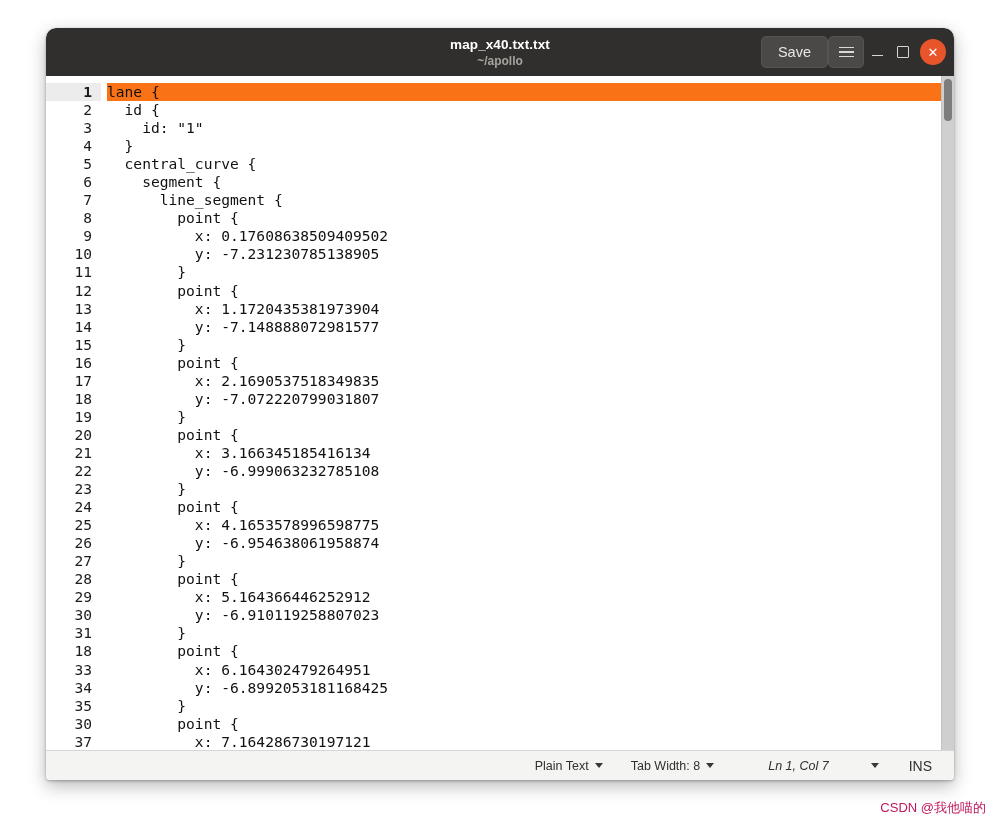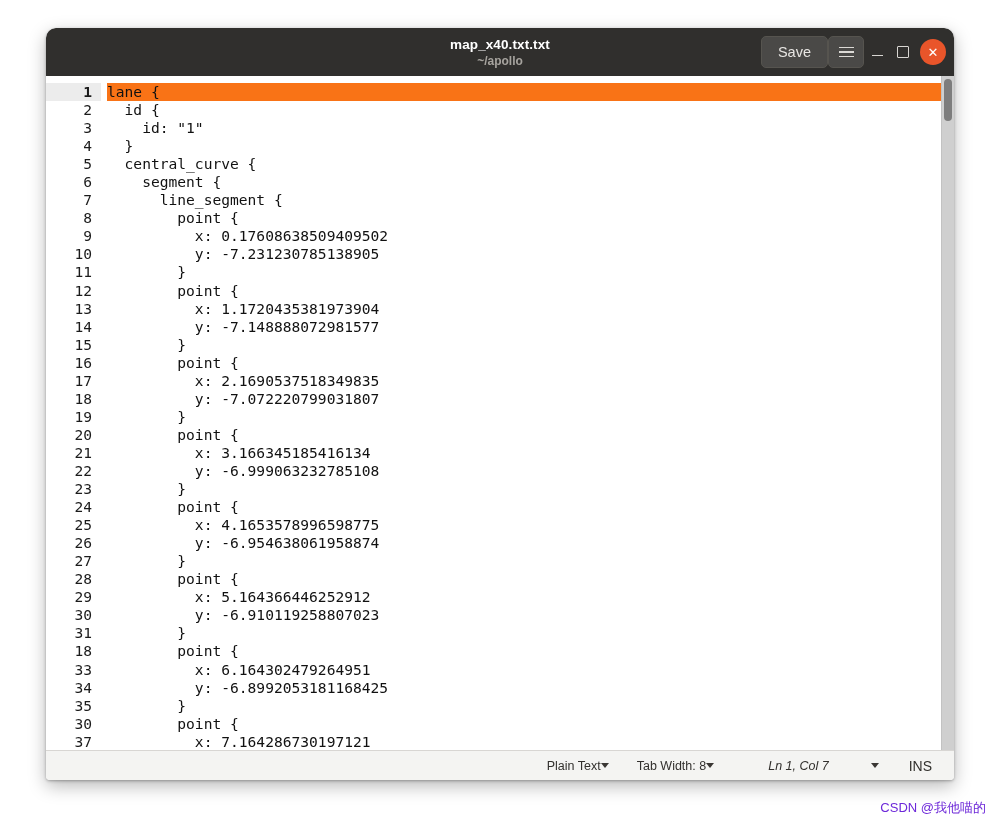--- a/index.html
+++ b/index.html
@@ -251,20 +251,21 @@
     justify-content: flex-end;
     padding-right: 10px;
     box-sizing: border-box;
     font-size: 12.5px;
     color: #32302d;
     gap: 0;
   }
   .sb-item {
     display: flex;
     align-items: center;
+    gap: 6px;
     padding: 0 14px;
     height: 24px;
     cursor: pointer;
     white-space: nowrap;
   }
   .sb-static {
     cursor: default;
   }
   .sb-caret {
     width: 0; height: 0;
@@ -273,21 +274,21 @@
     border-top: 5px solid #3a3734;
   }
   .sb-pos { padding-right: 28px; padding-left: 40px; font-style: italic; }
   .sb-ins { padding-left: 16px; padding-right: 12px; font-size: 14px; }
 
   
   .watermark {
     position: absolute;
     right: 14px;
     bottom: 12px;
-    color: #6d28d9;
+    color: #be185d;
     font-size: 13px;
     font-family: "Liberation Sans", sans-serif;
     user-select: none;
   }
 </style>
 </head>
 <body>
 
 <div id="root">
 

